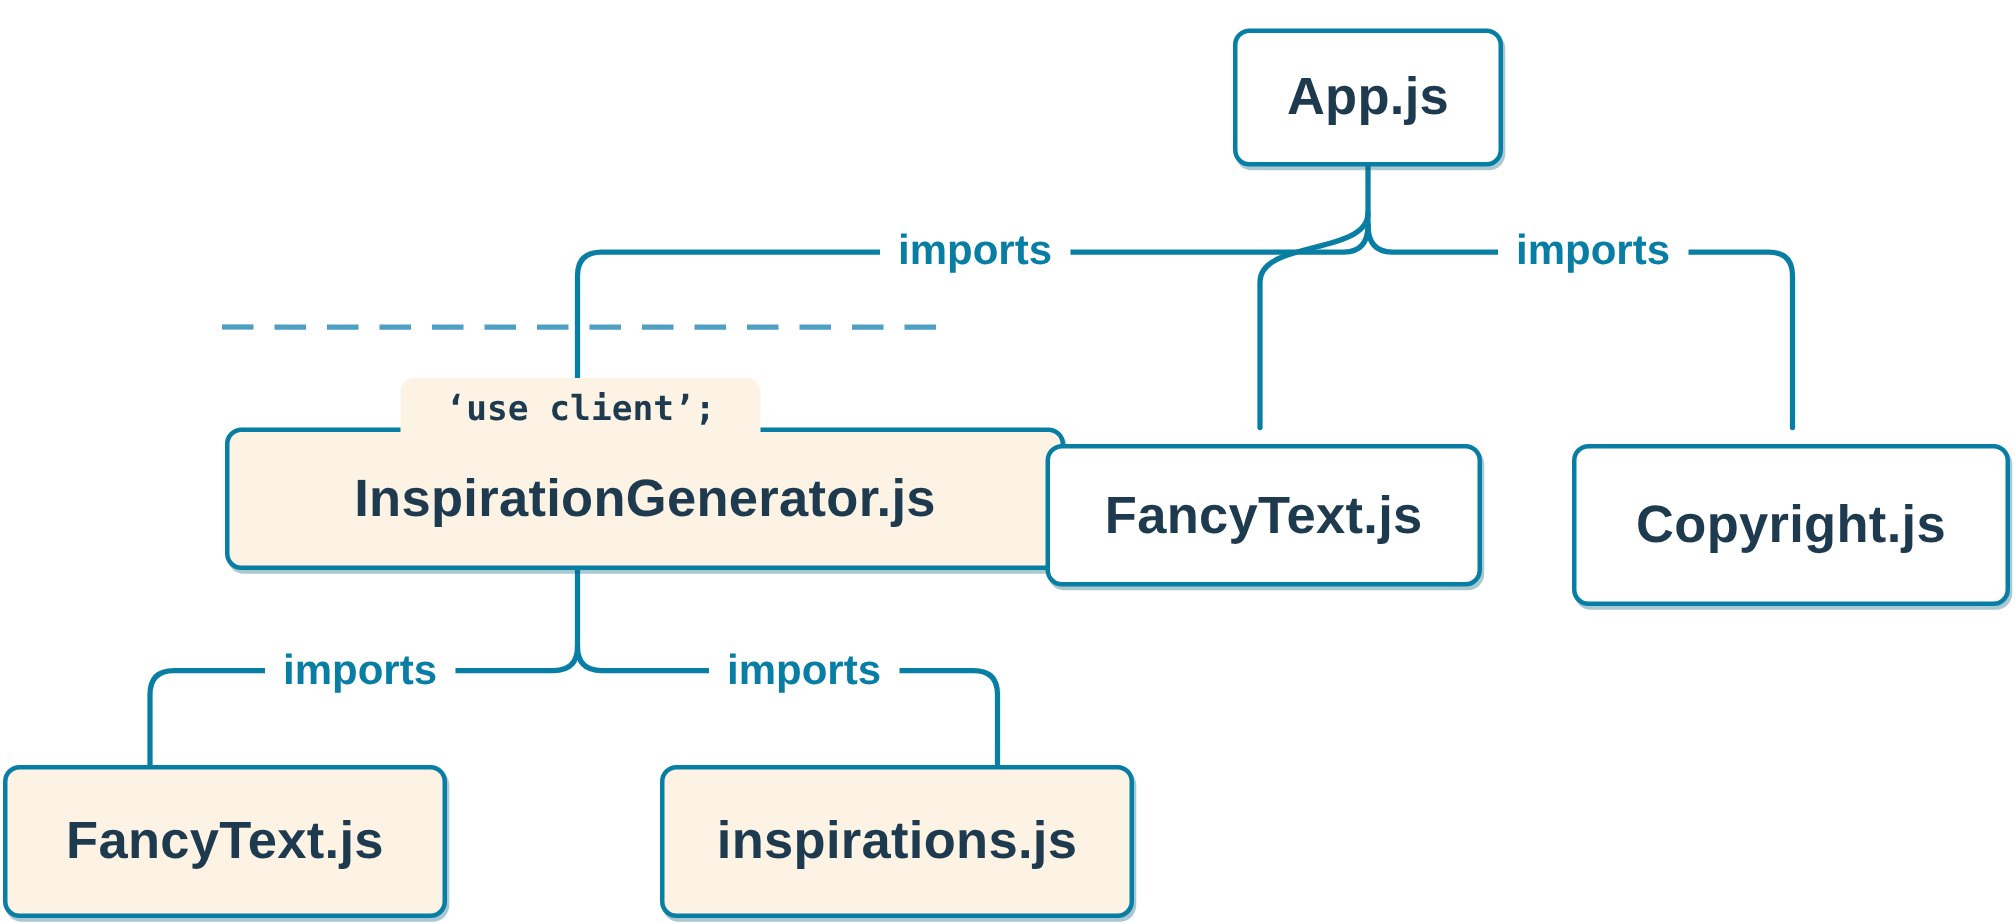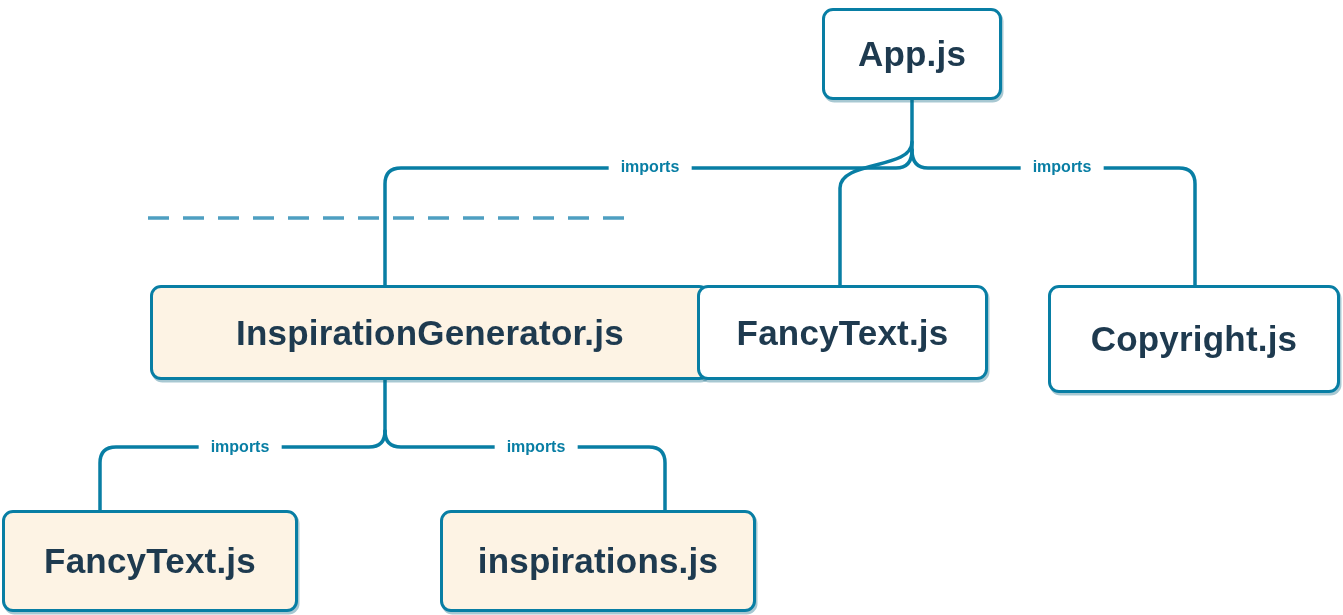--- a/index.html
+++ b/index.html
@@ -36,38 +36,38 @@
     stroke-dasharray: 21 14;
     stroke-linecap: butt;
   }
   .edge-label {
     position: absolute;
     transform: translate(-50%, -50%);
     z-index: 3;
     background: var(--background, #fff);
     color: var(--importsLabelColor, #087EA4);
     font-weight: 700;
-    font-size: 16px;
+    font-size: 28px;
     line-height: 1;
     padding: 4px 12px;
     white-space: nowrap;
   }
   .node {
     position: absolute;
     z-index: 2;
     border: 3px solid var(--nodeBorder, #087EA4);
     border-radius: 11px;
     color: var(--nodeText, #1E3A4F);
     display: flex;
     align-items: center;
     justify-content: center;
     box-sizing: border-box;
     box-shadow: 1.5px 2.5px 0 rgba(6, 96, 126, 0.35);
   }
-  .node--server { background: var(--serverNodeBg, #fff); }
+  .node--server { background: var(--serverNodeBg, #fff); margin-top: 11px; }
   .node--client { background: var(--clientNodeBg, #FDF3E4); }
   .node-label {
     font-size: 35px;
     font-weight: 600;
     letter-spacing: 0.2px;
     white-space: nowrap;
   }
   .directive-tab {
     position: absolute;
     z-index: 4;
@@ -111,20 +111,23 @@
   <div class="edge-label" style="left: 1062px; top: 167px;">imports</div>
 
   <div class="edge-label" style="left: 240px; top: 447px;">imports</div>
 
   <div class="edge-label" style="left: 536px; top: 447px;">imports</div>
 
   <div class="node node--server" style="left: 822px; top: 8px; width: 180px; height: 92px;">
     <span class="node-label">App.js</span>
   </div>
 
+  <div class="directive-tab">
+    <span>‘use client’;</span>
+  </div>
 
   <div class="node node--client" style="left: 150px; top: 285px; width: 560px; height: 95px;">
     <span class="node-label">InspirationGenerator.js</span>
   </div>
 
   <div class="node node--server" style="left: 697px; top: 285px; width: 291px; height: 95px;">
     <span class="node-label">FancyText.js</span>
   </div>
 
   <div class="node node--server" style="left: 1048px; top: 285px; width: 292px; height: 108px;">

